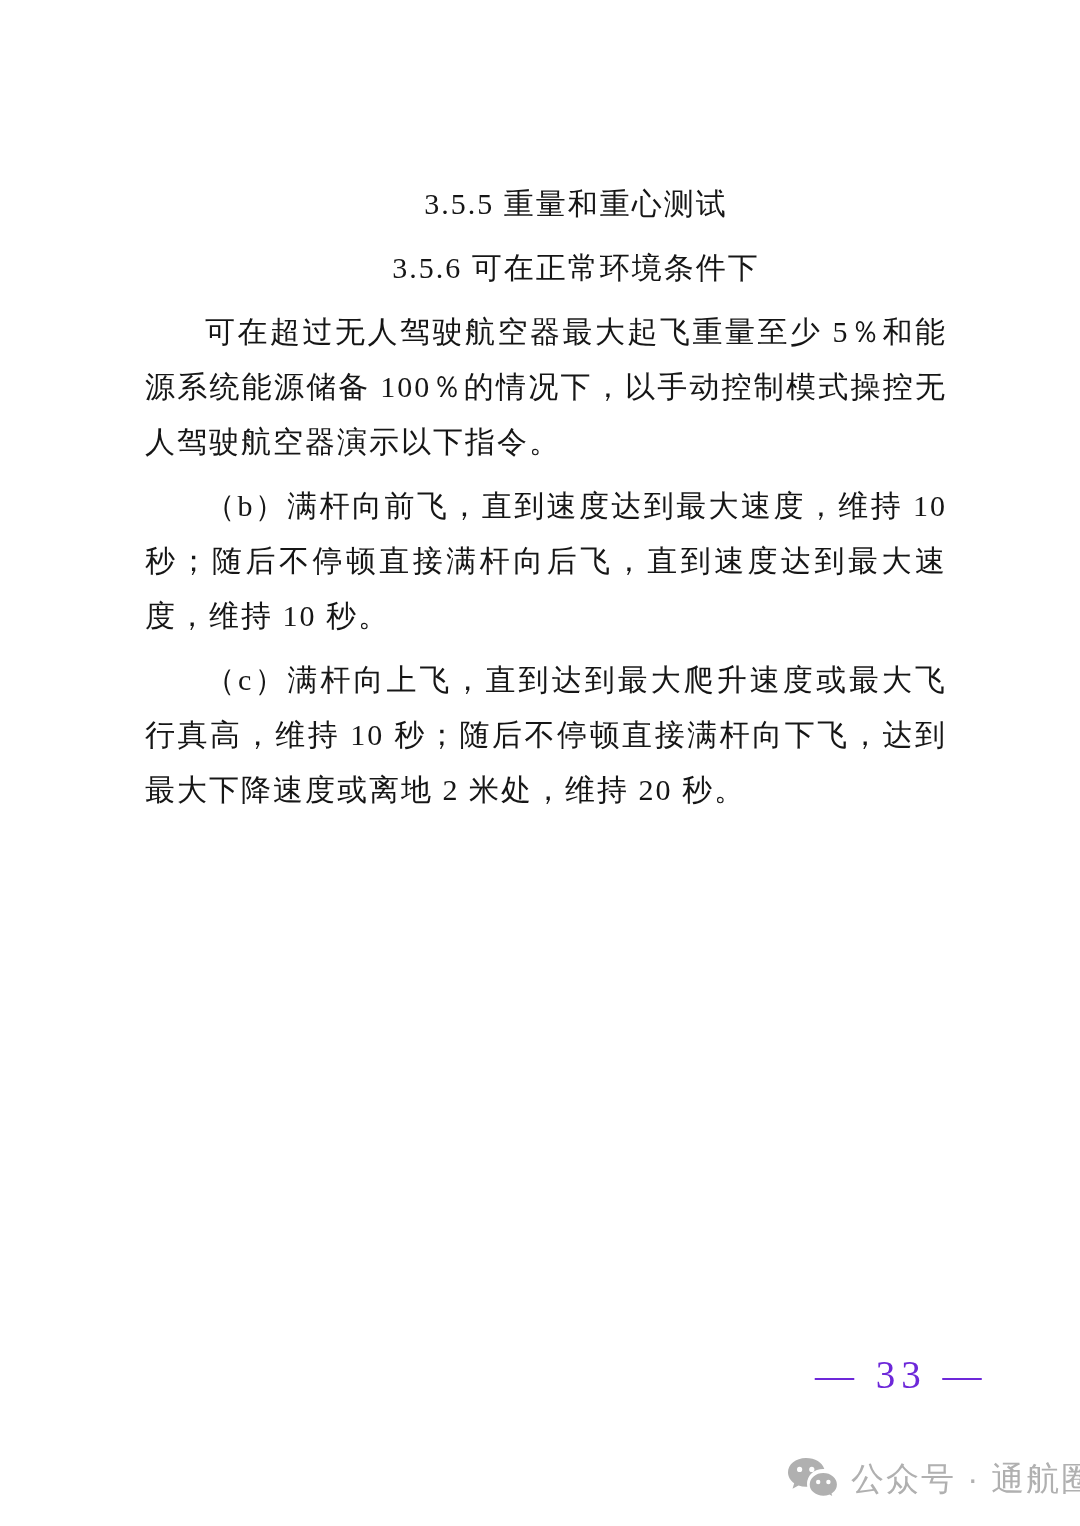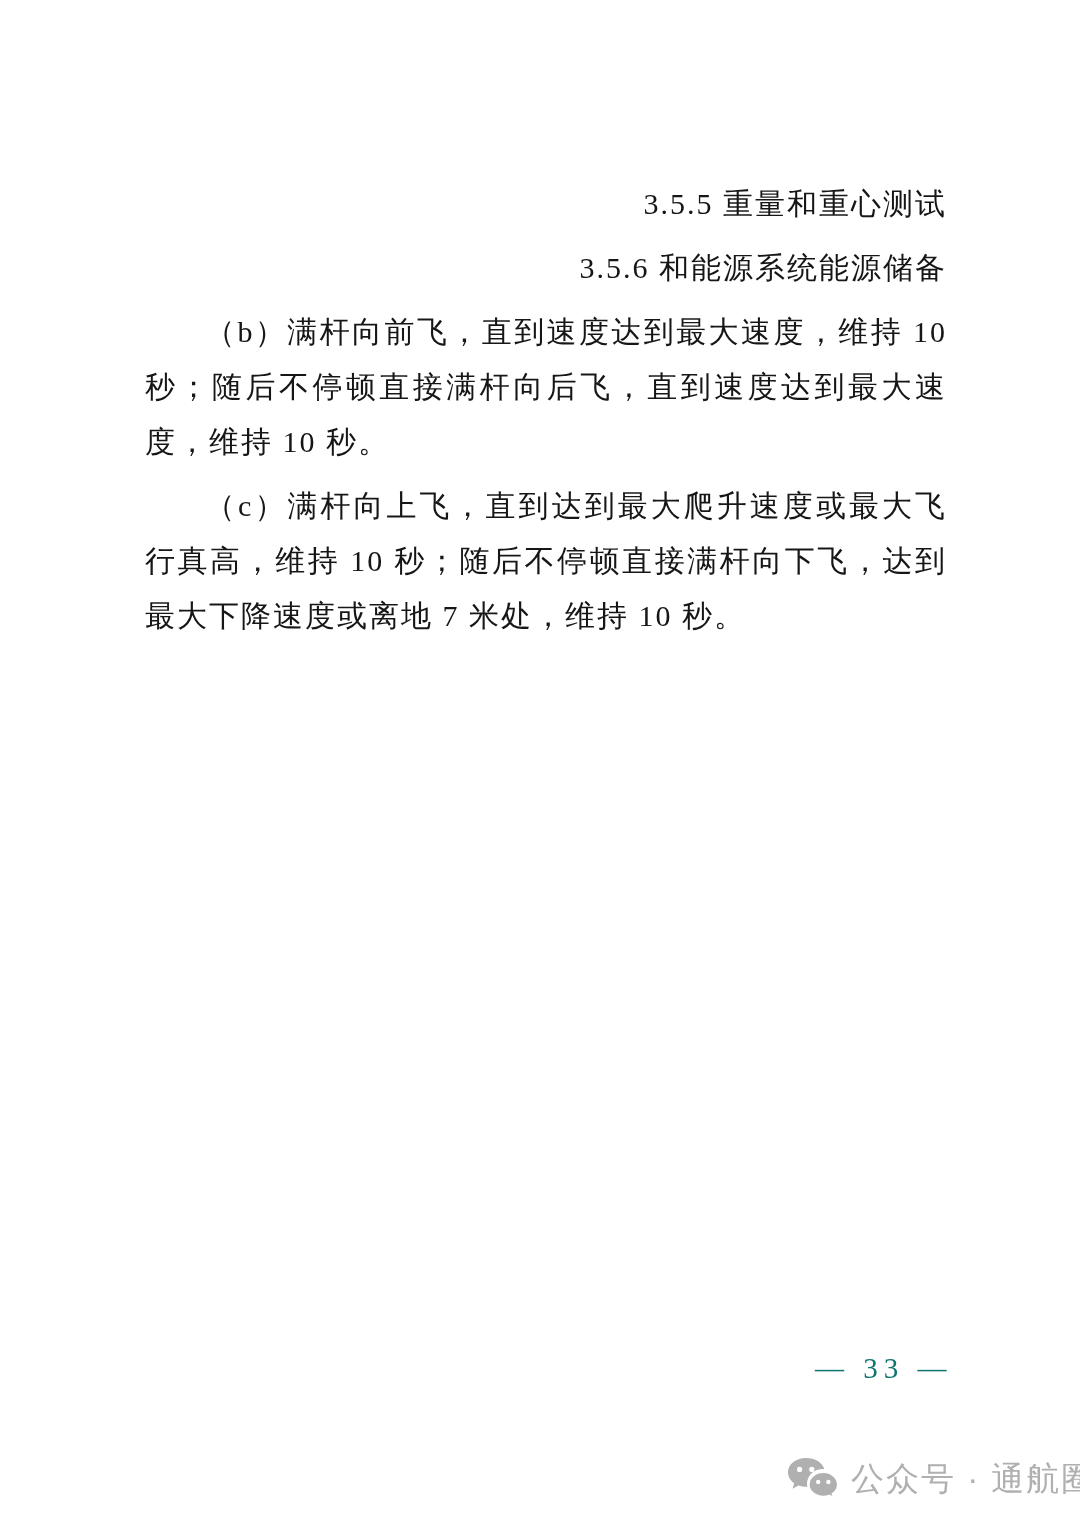--- a/index.html
+++ b/index.html
@@ -25,29 +25,29 @@
     line-height: 55px;
     letter-spacing: 2px;
     text-align: justify;
     text-justify: inter-ideograph;
   }
   .doc p {
     margin: 0 0 9px 0;
     text-indent: 2em;
   }
   .doc p.heading {
-    text-align: right;
+    text-align: center;
   }
   .page-number {
     position: absolute;
     left: 815px;
     top: 1352px;
-    font-size: 29px;
+    font-size: 39px;
     letter-spacing: 6px;
-    color: #0f766e;
+    color: #6d28d9;
     white-space: nowrap;
   }
   .watermark {
     position: absolute;
     left: 786px;
     top: 1456px;
     display: flex;
     align-items: center;
     gap: 11px;
     color: #b0b0b0;
@@ -61,23 +61,24 @@
     white-space: nowrap;
   }
 </style>
 </head>
 <body>
 
 <div class="page">
 
   <main class="doc">
     <p class="heading">3.5.5 重量和重心测试</p>
-    <p class="heading">3.5.6 和能源系统能源储备</p>
+    <p class="heading">3.5.6 可在正常环境条件下</p>
+    <p>可在超过无人驾驶航空器最大起飞重量至少 5％和能源系统能源储备 100％的情况下，以手动控制模式操控无人驾驶航空器演示以下指令。</p>
     <p>（b）满杆向前飞，直到速度达到最大速度，维持 10 秒；随后不停顿直接满杆向后飞，直到速度达到最大速度，维持 10 秒。</p>
-    <p>（c）满杆向上飞，直到达到最大爬升速度或最大飞行真高，维持 10 秒；随后不停顿直接满杆向下飞，达到最大下降速度或离地 7 米处，维持 10 秒。</p>
+    <p>（c）满杆向上飞，直到达到最大爬升速度或最大飞行真高，维持 10 秒；随后不停顿直接满杆向下飞，达到最大下降速度或离地 2 米处，维持 20 秒。</p>
   </main>
 
   <div class="page-number">— 33 —</div>
 
   <div class="watermark">
     <span class="wm-icon">
       <svg width="54" height="47" viewBox="0 0 54 47" xmlns="http://www.w3.org/2000/svg" aria-hidden="true">
         <g fill="#b0b0b0">
           <path d="M20 2 C9.6 2 2 8.5 2 16.3 c0 4.5 2.4 8.4 6.2 11 l-1.7 5.5 6-3.2 c2.3 0.8 4.9 1.2 7.5 1.2 0.6 0 1.3 0 1.9-0.1 -0.4-1.2-0.6-2.5-0.6-3.8 0-7.7 7.1-13.9 15.8-13.9 0.4 0 0.8 0 1.2 0 C36.5 6.5 29.1 2 20 2 Z"></path>
           <path d="M37.3 15.8 c-8.2 0-14.9 5.6-14.9 12.6 0 7 6.7 12.6 14.9 12.6 2.2 0 4.3-0.4 6.1-1.1 l5 2.7 -1.4-4.5 c3.2-2.3 5.2-5.8 5.2-9.7 0-7-6.7-12.6-14.9-12.6 Z" stroke="#ffffff" stroke-width="2.6"></path>

